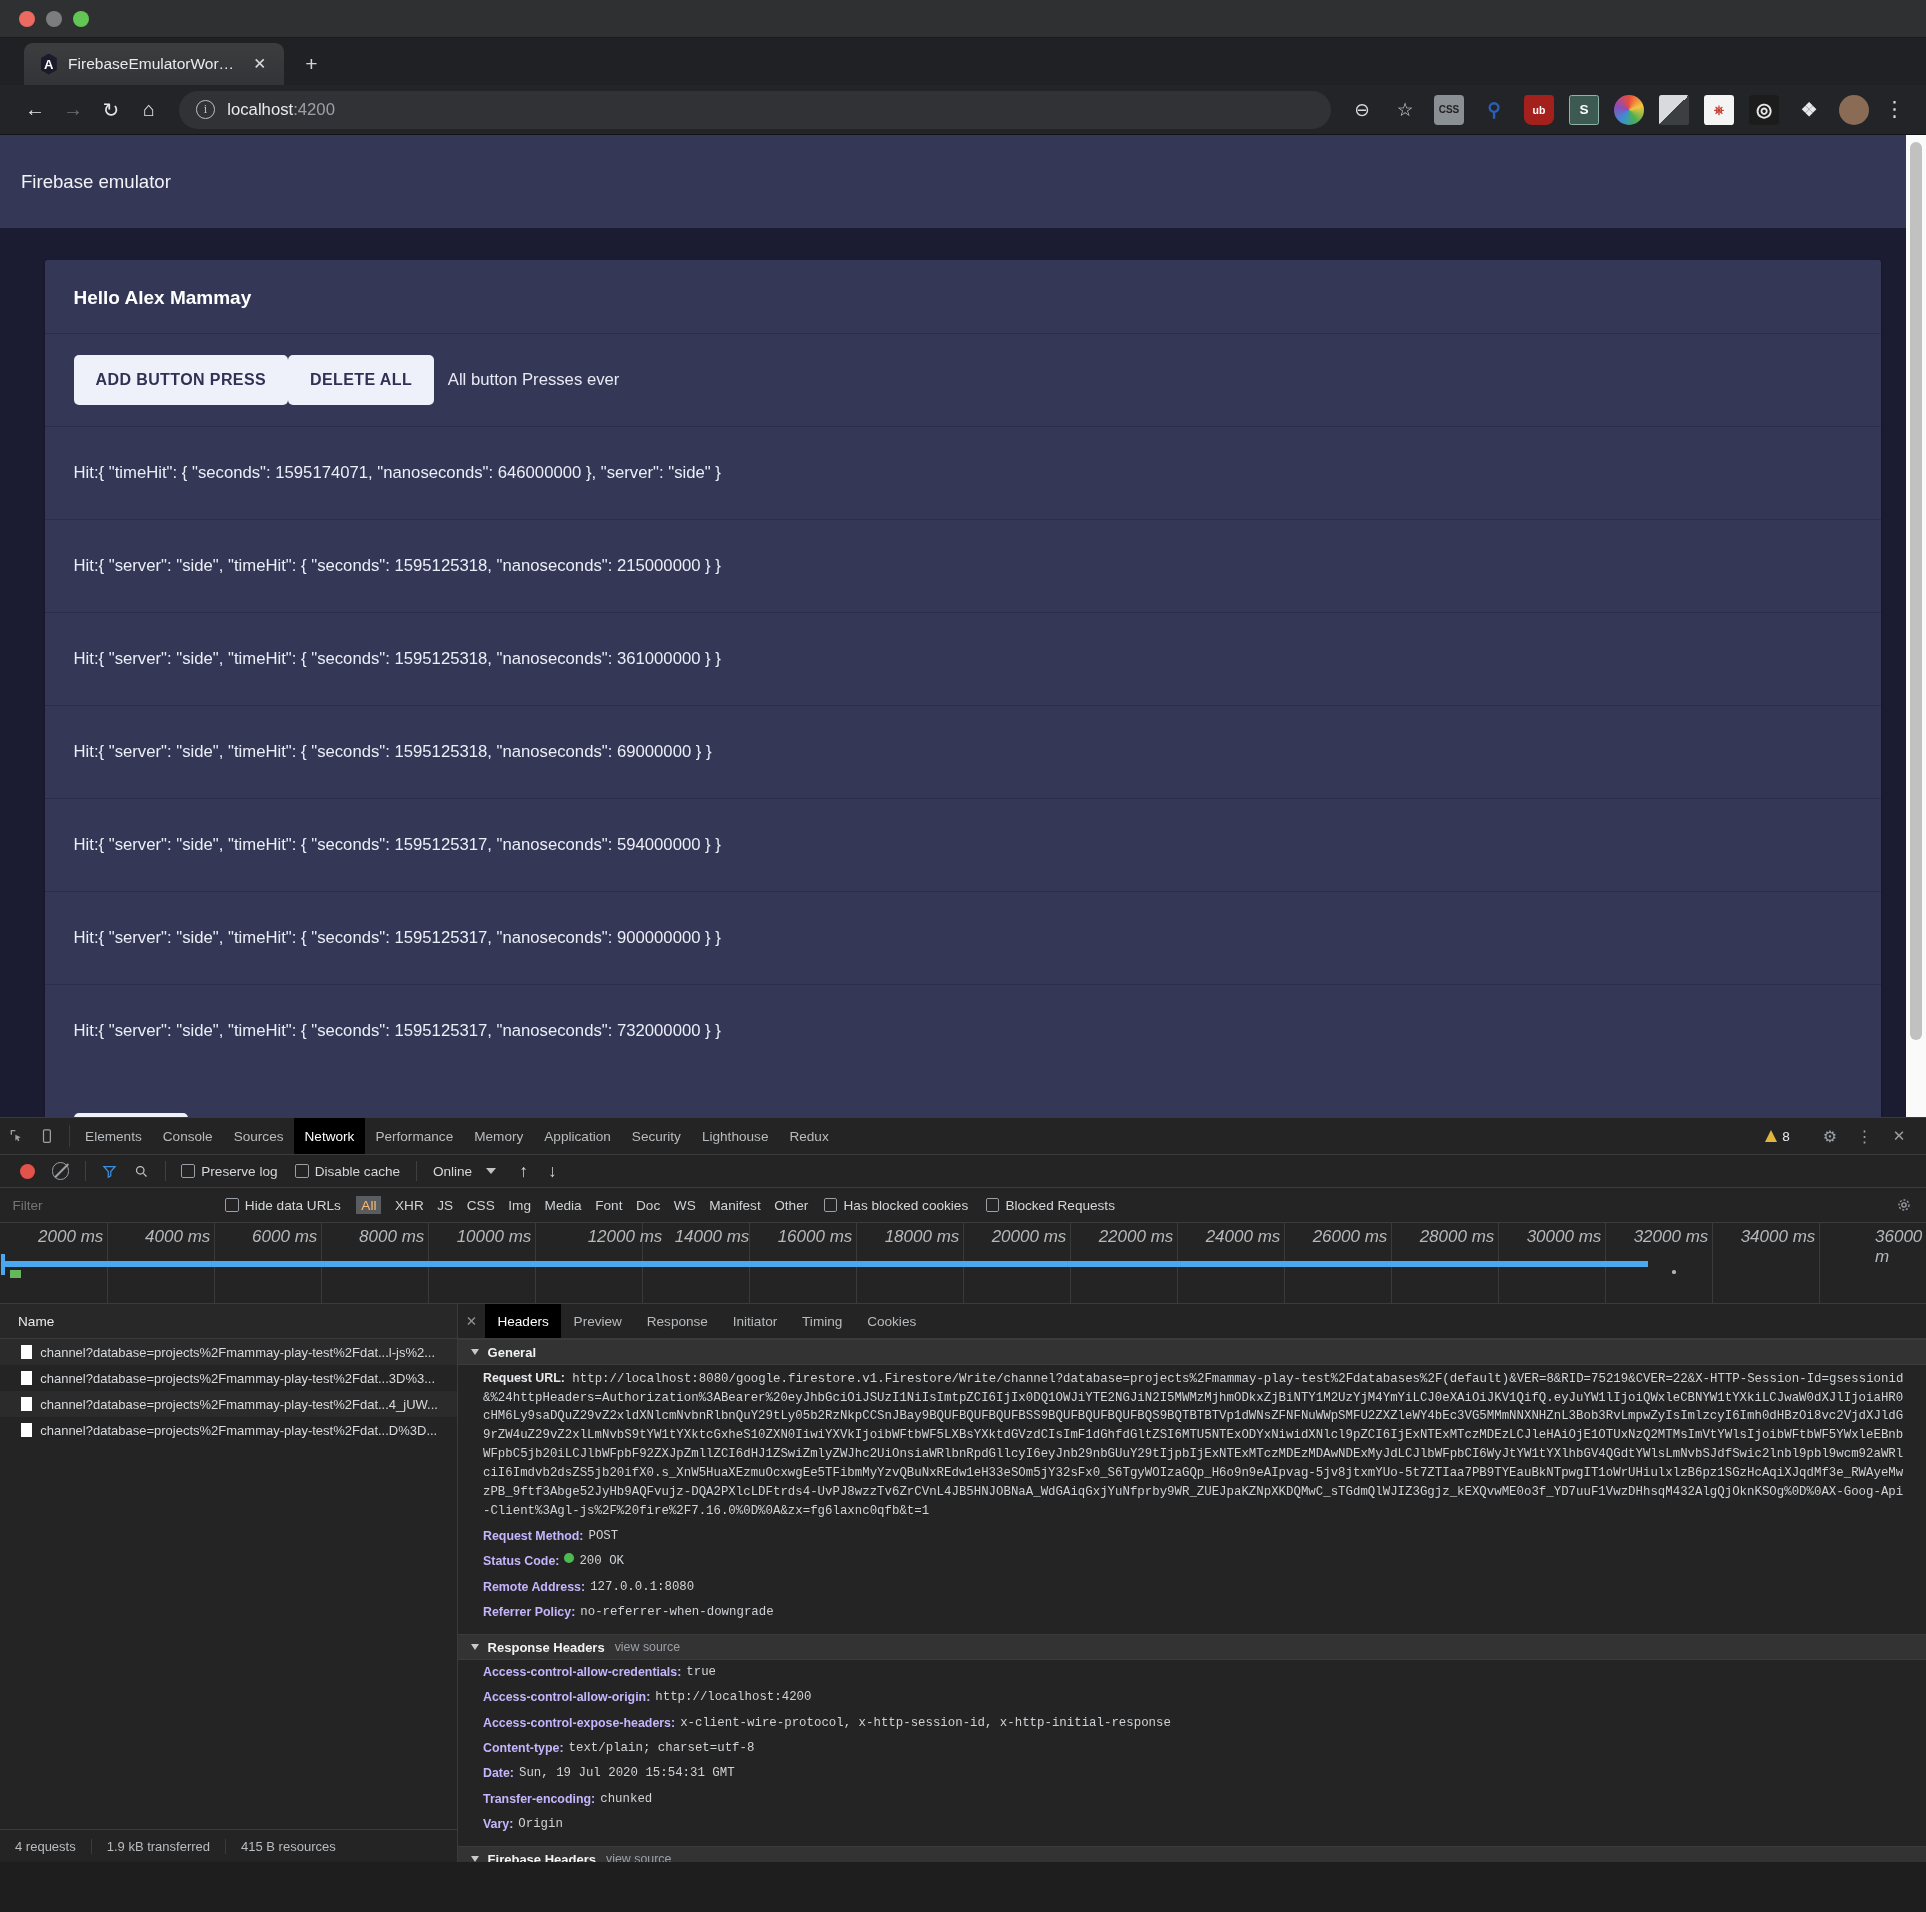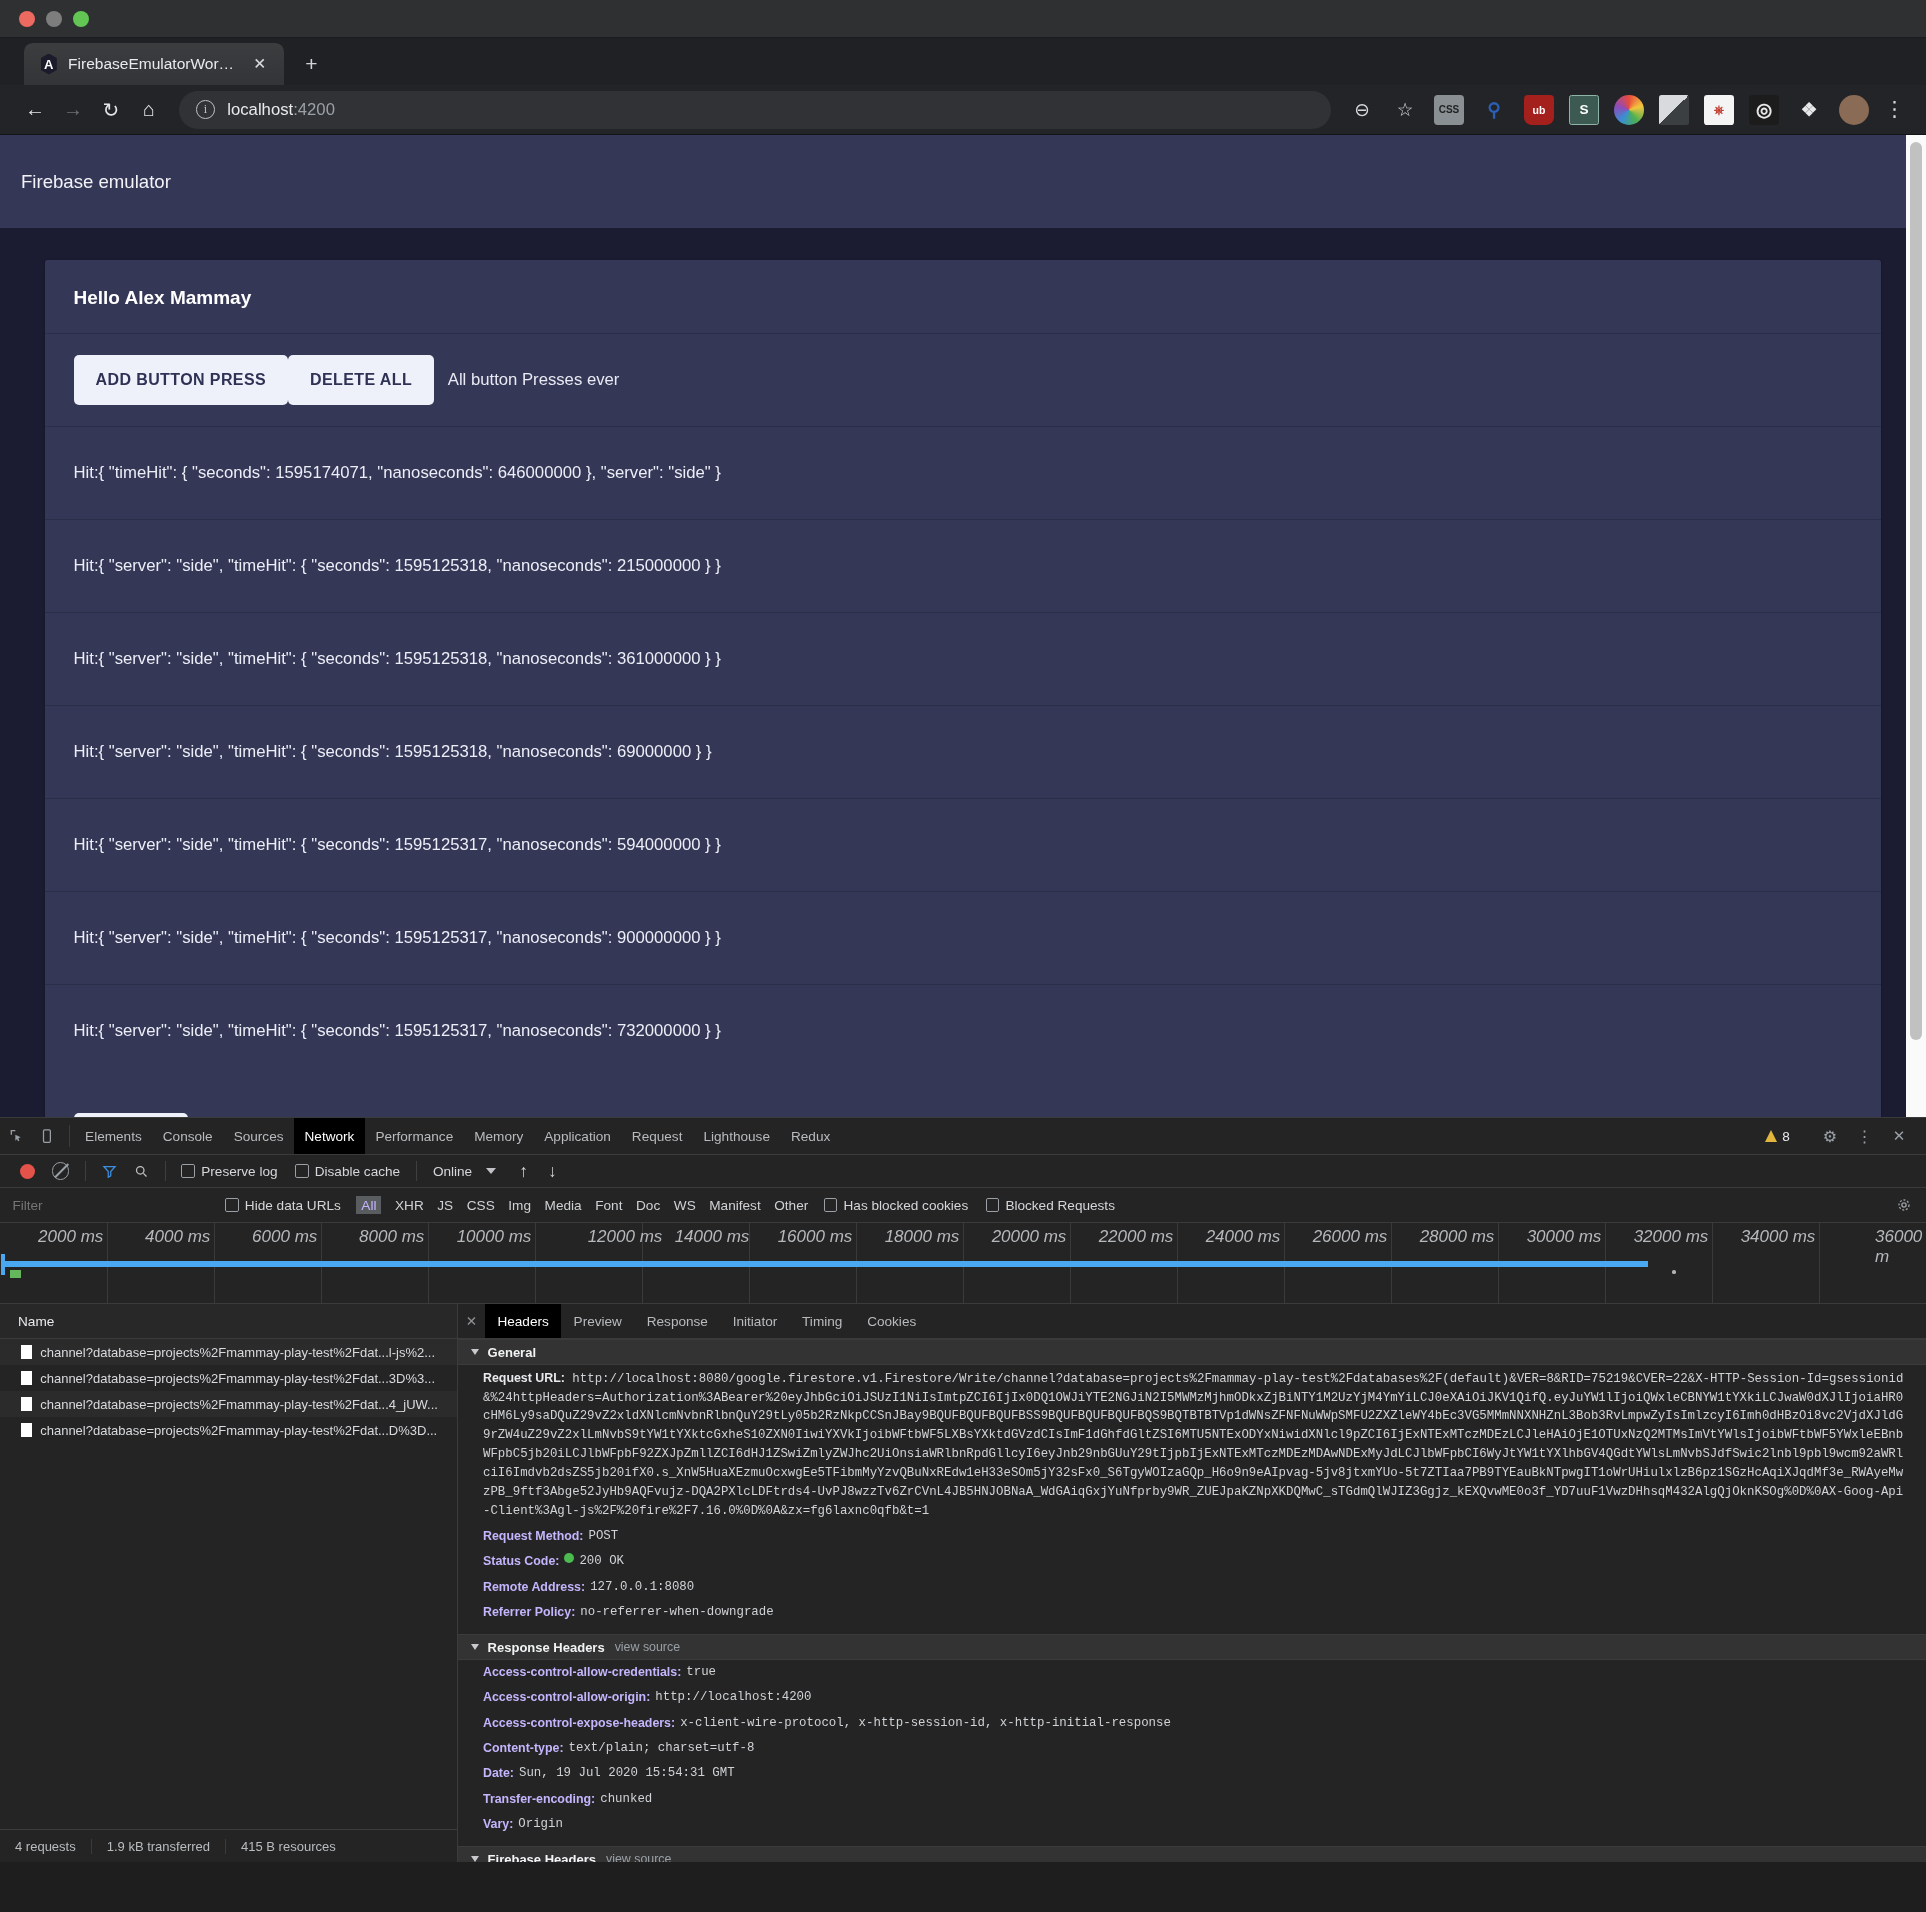--- a/index.html
+++ b/index.html
@@ -195,21 +195,21 @@
     height: 35px; display: flex; align-items: center;
     border-bottom: 0.6px solid #3b3b3b; background: #242424;
   }
   .filter-input {
     width: 204px; margin-left: 12.4px; color: #7d8084; font-size: 13.6px;
     background: transparent; border: none; outline: none;
     font-family: "Liberation Sans", sans-serif;
   }
   .ftype { color: #cfd2d5; font-size: 13.6px; margin: 0 6.8px; }
   .ftype.sel { background: #5a5d60; border-radius: 0; padding: 1.9px 5px;
-               color: #c4b5fd; }
+               color: #fdba74; }
   .fl-gear { margin-left: auto; padding-right: 13.6px; color: #9aa0a6; display:flex;
              align-items:center; }
 
   
   .dt-overview { height: 81px; position: relative; background: #242424;
                  border-bottom: 0.6px solid #3b3b3b; overflow: hidden; }
   .ruler-tick { position: absolute; top: 0; height: 81px; width: 0.6px;
                 background: #3a3a3a; }
   .ruler-txt { position: absolute; top: 3.7px; color: #b6b9bc; font-size: 17px;
                transform: translateX(-100%); padding-right: 3.7px; font-style: italic; }
@@ -379,21 +379,21 @@
         </svg>
     </div>
     <div class="dt-divider"></div>
     <div class="dt-tab">Elements</div>
     <div class="dt-tab">Console</div>
     <div class="dt-tab">Sources</div>
     <div class="dt-tab active">Network</div>
     <div class="dt-tab">Performance</div>
     <div class="dt-tab">Memory</div>
     <div class="dt-tab">Application</div>
-    <div class="dt-tab">Request</div>
+    <div class="dt-tab">Security</div>
     <div class="dt-tab">Lighthouse</div>
     <div class="dt-tab">Redux</div>
     <div class="dt-right">
       <div class="warn-badge">
         <div class="tri-warn"></div>
         <span>8</span>
       </div>
       <div class="dt-divider"></div>
       <div class="dt-icobtn" style="font-size:16px;">⚙</div>
       <div class="dt-icobtn" style="font-size:16px;">⋮</div>

